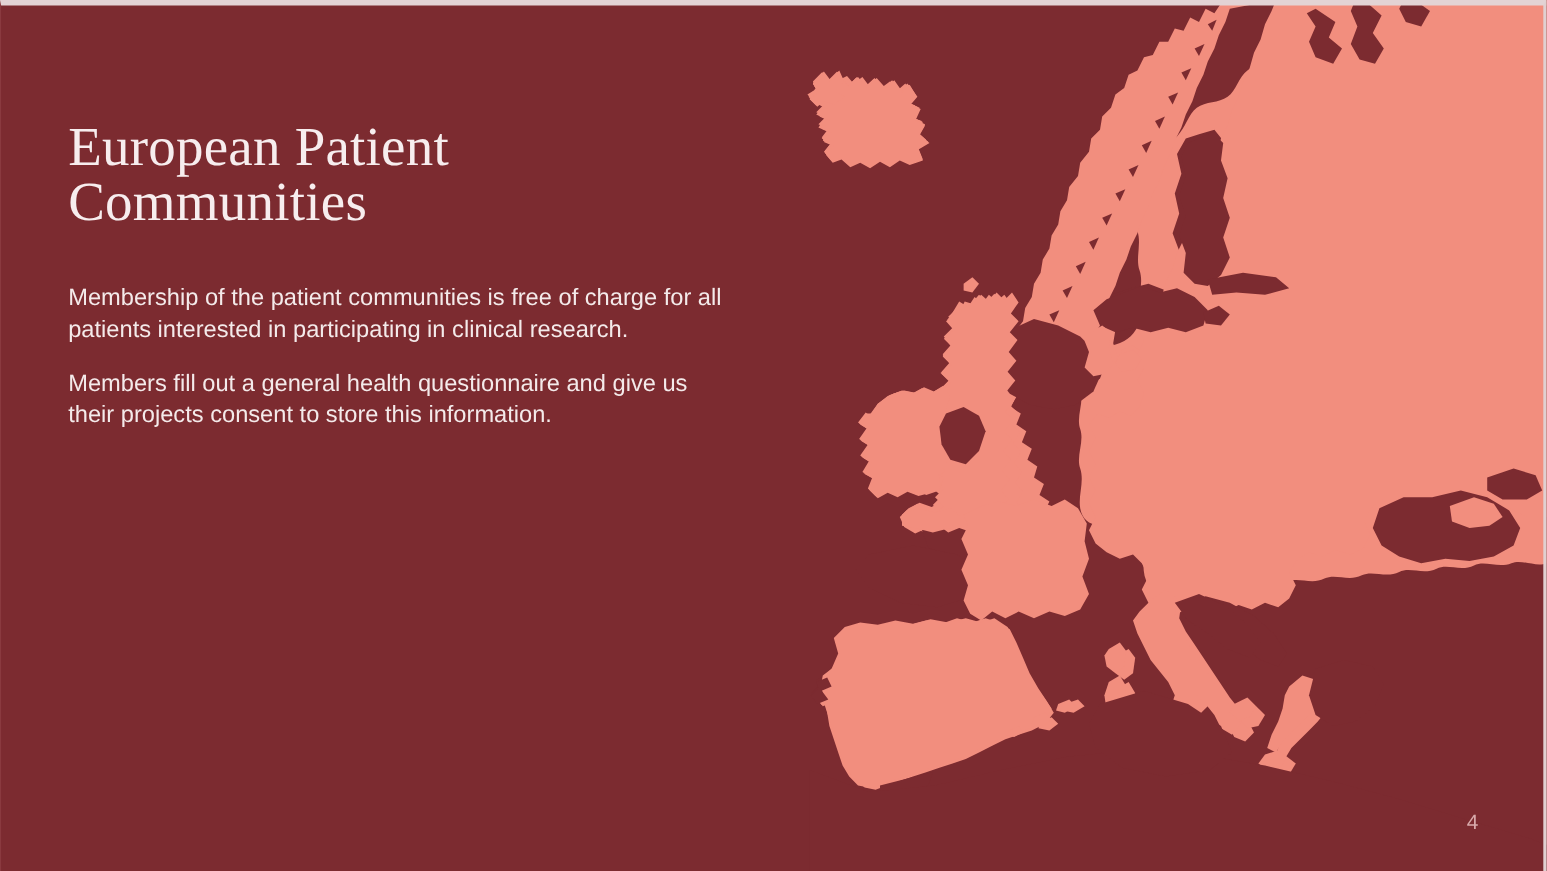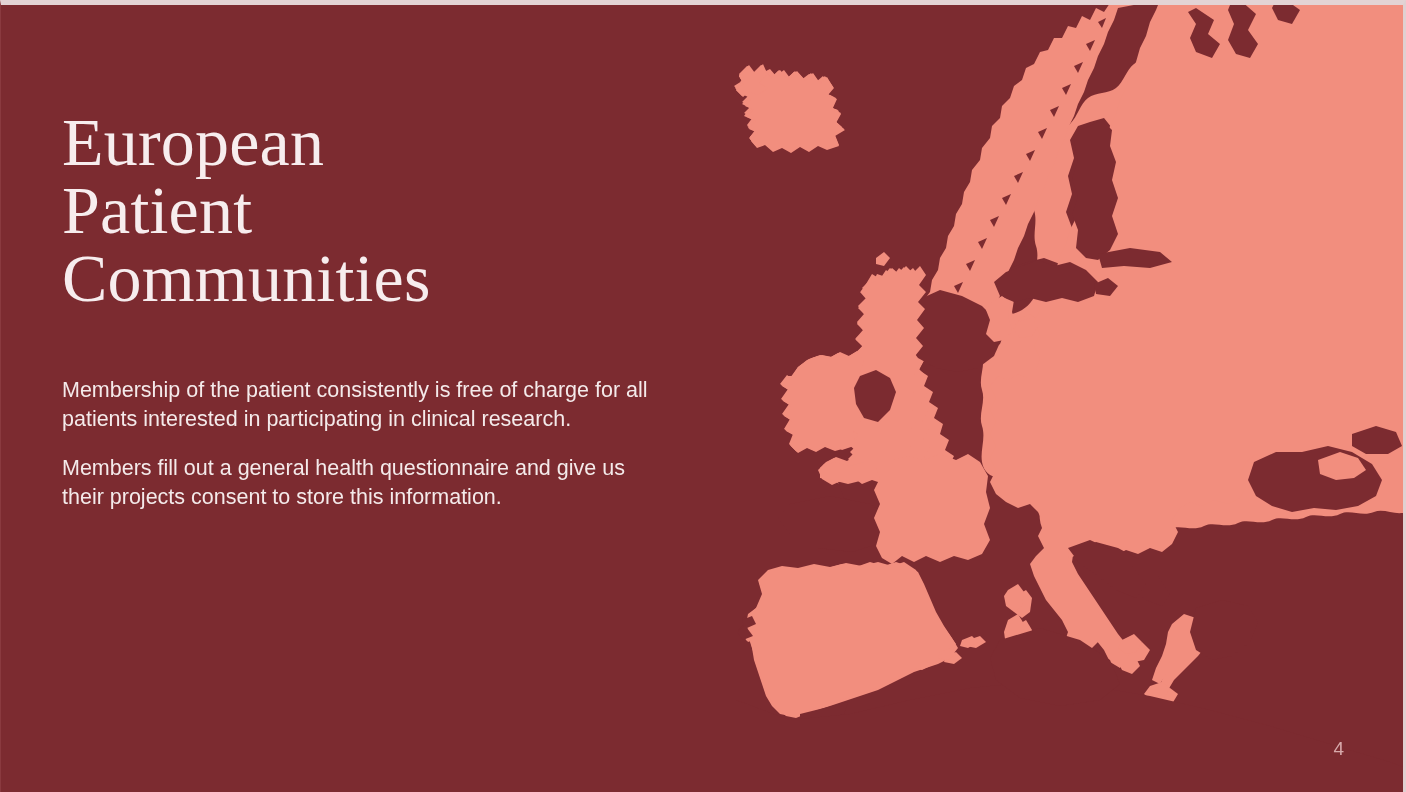--- a/index.html
+++ b/index.html
@@ -43,25 +43,25 @@
   .content {
     position: absolute;
     left: 62px;
     top: 108px;
     width: 610px;
     z-index: 10;
   }
   .slide-title {
     font-family: "Liberation Serif", "DejaVu Serif", serif;
     font-weight: 400;
-    font-size: 68px;
+    font-size: 50px;
     line-height: 1.0;
     color: #F7EDEE;
     letter-spacing: 0.2px;
-    margin: 0 0 64px 0;
+    margin: 0 0 48px 0;
     max-width: 420px;
   }
   .body-copy { margin: 0; }
   .para {
     font-family: "Liberation Sans", sans-serif;
     font-size: 21.5px;
     line-height: 1.33;
     color: #F4EAEA;
     margin: 0 0 21px 0;
     width: 605px;
@@ -1837,21 +1837,21 @@
   </div>
 
   <div class="content">
 
     <h1 class="slide-title">European Patient Communities</h1>
 
     <div class="body-copy">
 
 
 
-      <p class="para">Membership of the patient consistently is free of charge for all patients interested in participating in clinical research.</p>
+      <p class="para">Membership of the patient communities is free of charge for all patients interested in participating in clinical research.</p>
 
       <p class="para">Members fill out a general health questionnaire and give us their projects consent to store this information.</p>
 
     </div>
   </div>
 
   <div class="page-number">4</div>
 
   <div class="slide-frame"></div>
 </div>

